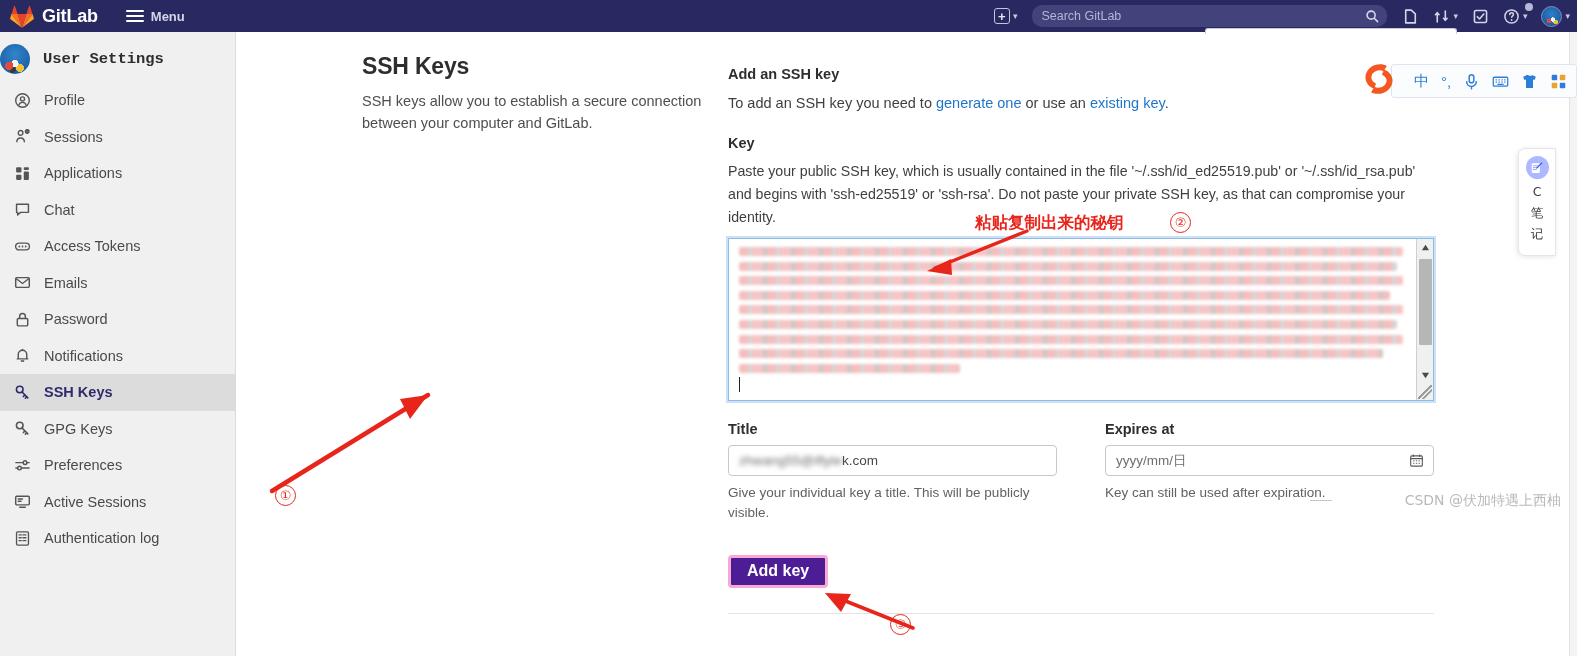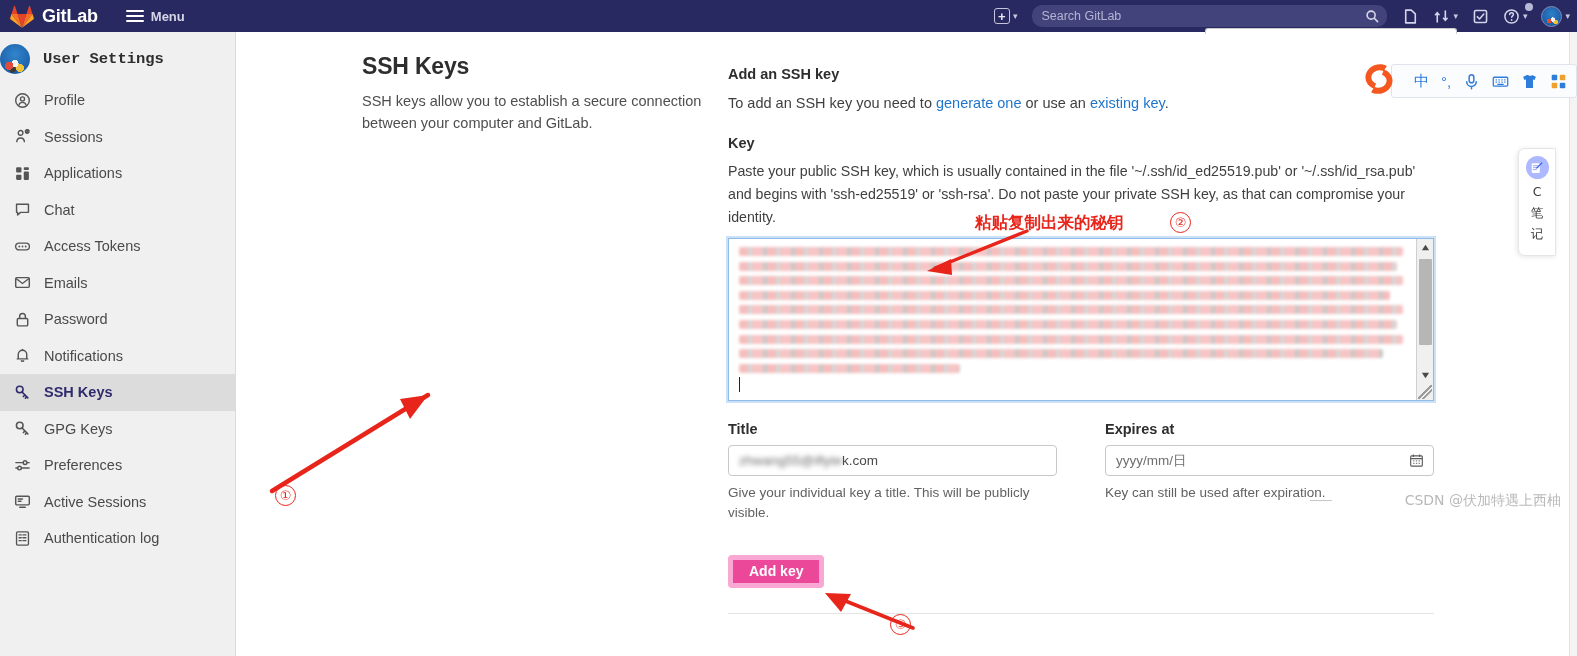--- a/index.html
+++ b/index.html
@@ -168,23 +168,23 @@
     padding: 0 10px; font-size: 13.5px; color: #3a3a3a; position: relative;
   }
   .title-val { filter: blur(2.6px); color: #6a6a6a; }
   .title-tail { color: #4a4a4a; }
   .ph { color: #6f6f6f; }
   .cal-ico { position: absolute; right: 9px; width: 15px; height: 15px; }
   .help-under { margin-top: 7px; }
 
   .add-key-btn {
     margin-top: 31px; display: inline-flex; align-items: center; justify-content: center;
-    height: 33px; padding: 0 16px; background: #ec4899; color: #fff;
-    border: 5px solid #f9a8d4; border-radius: 4px;
-    font-size: 14px; font-weight: 600; cursor: pointer;
+    height: 33px; padding: 0 16px; background: #4c1d95; color: #fff;
+    border: 3px solid #f9a8d4; border-radius: 4px;
+    font-size: 16px; font-weight: 600; cursor: pointer;
   }
   .divider { margin-top: 25px; width: 706px; height: 1px; background: #e4e4e4; }
 
   
   .anno { position: absolute; z-index: 60; pointer-events: none; }
   .circ {
     position: absolute; z-index: 61; width: 21px; height: 21px; border: 1.6px solid #e8251b;
     border-radius: 50%; color: #e8251b; font-size: 13px; display: flex;
     align-items: center; justify-content: center; font-family: "DejaVu Sans", sans-serif;
   }

